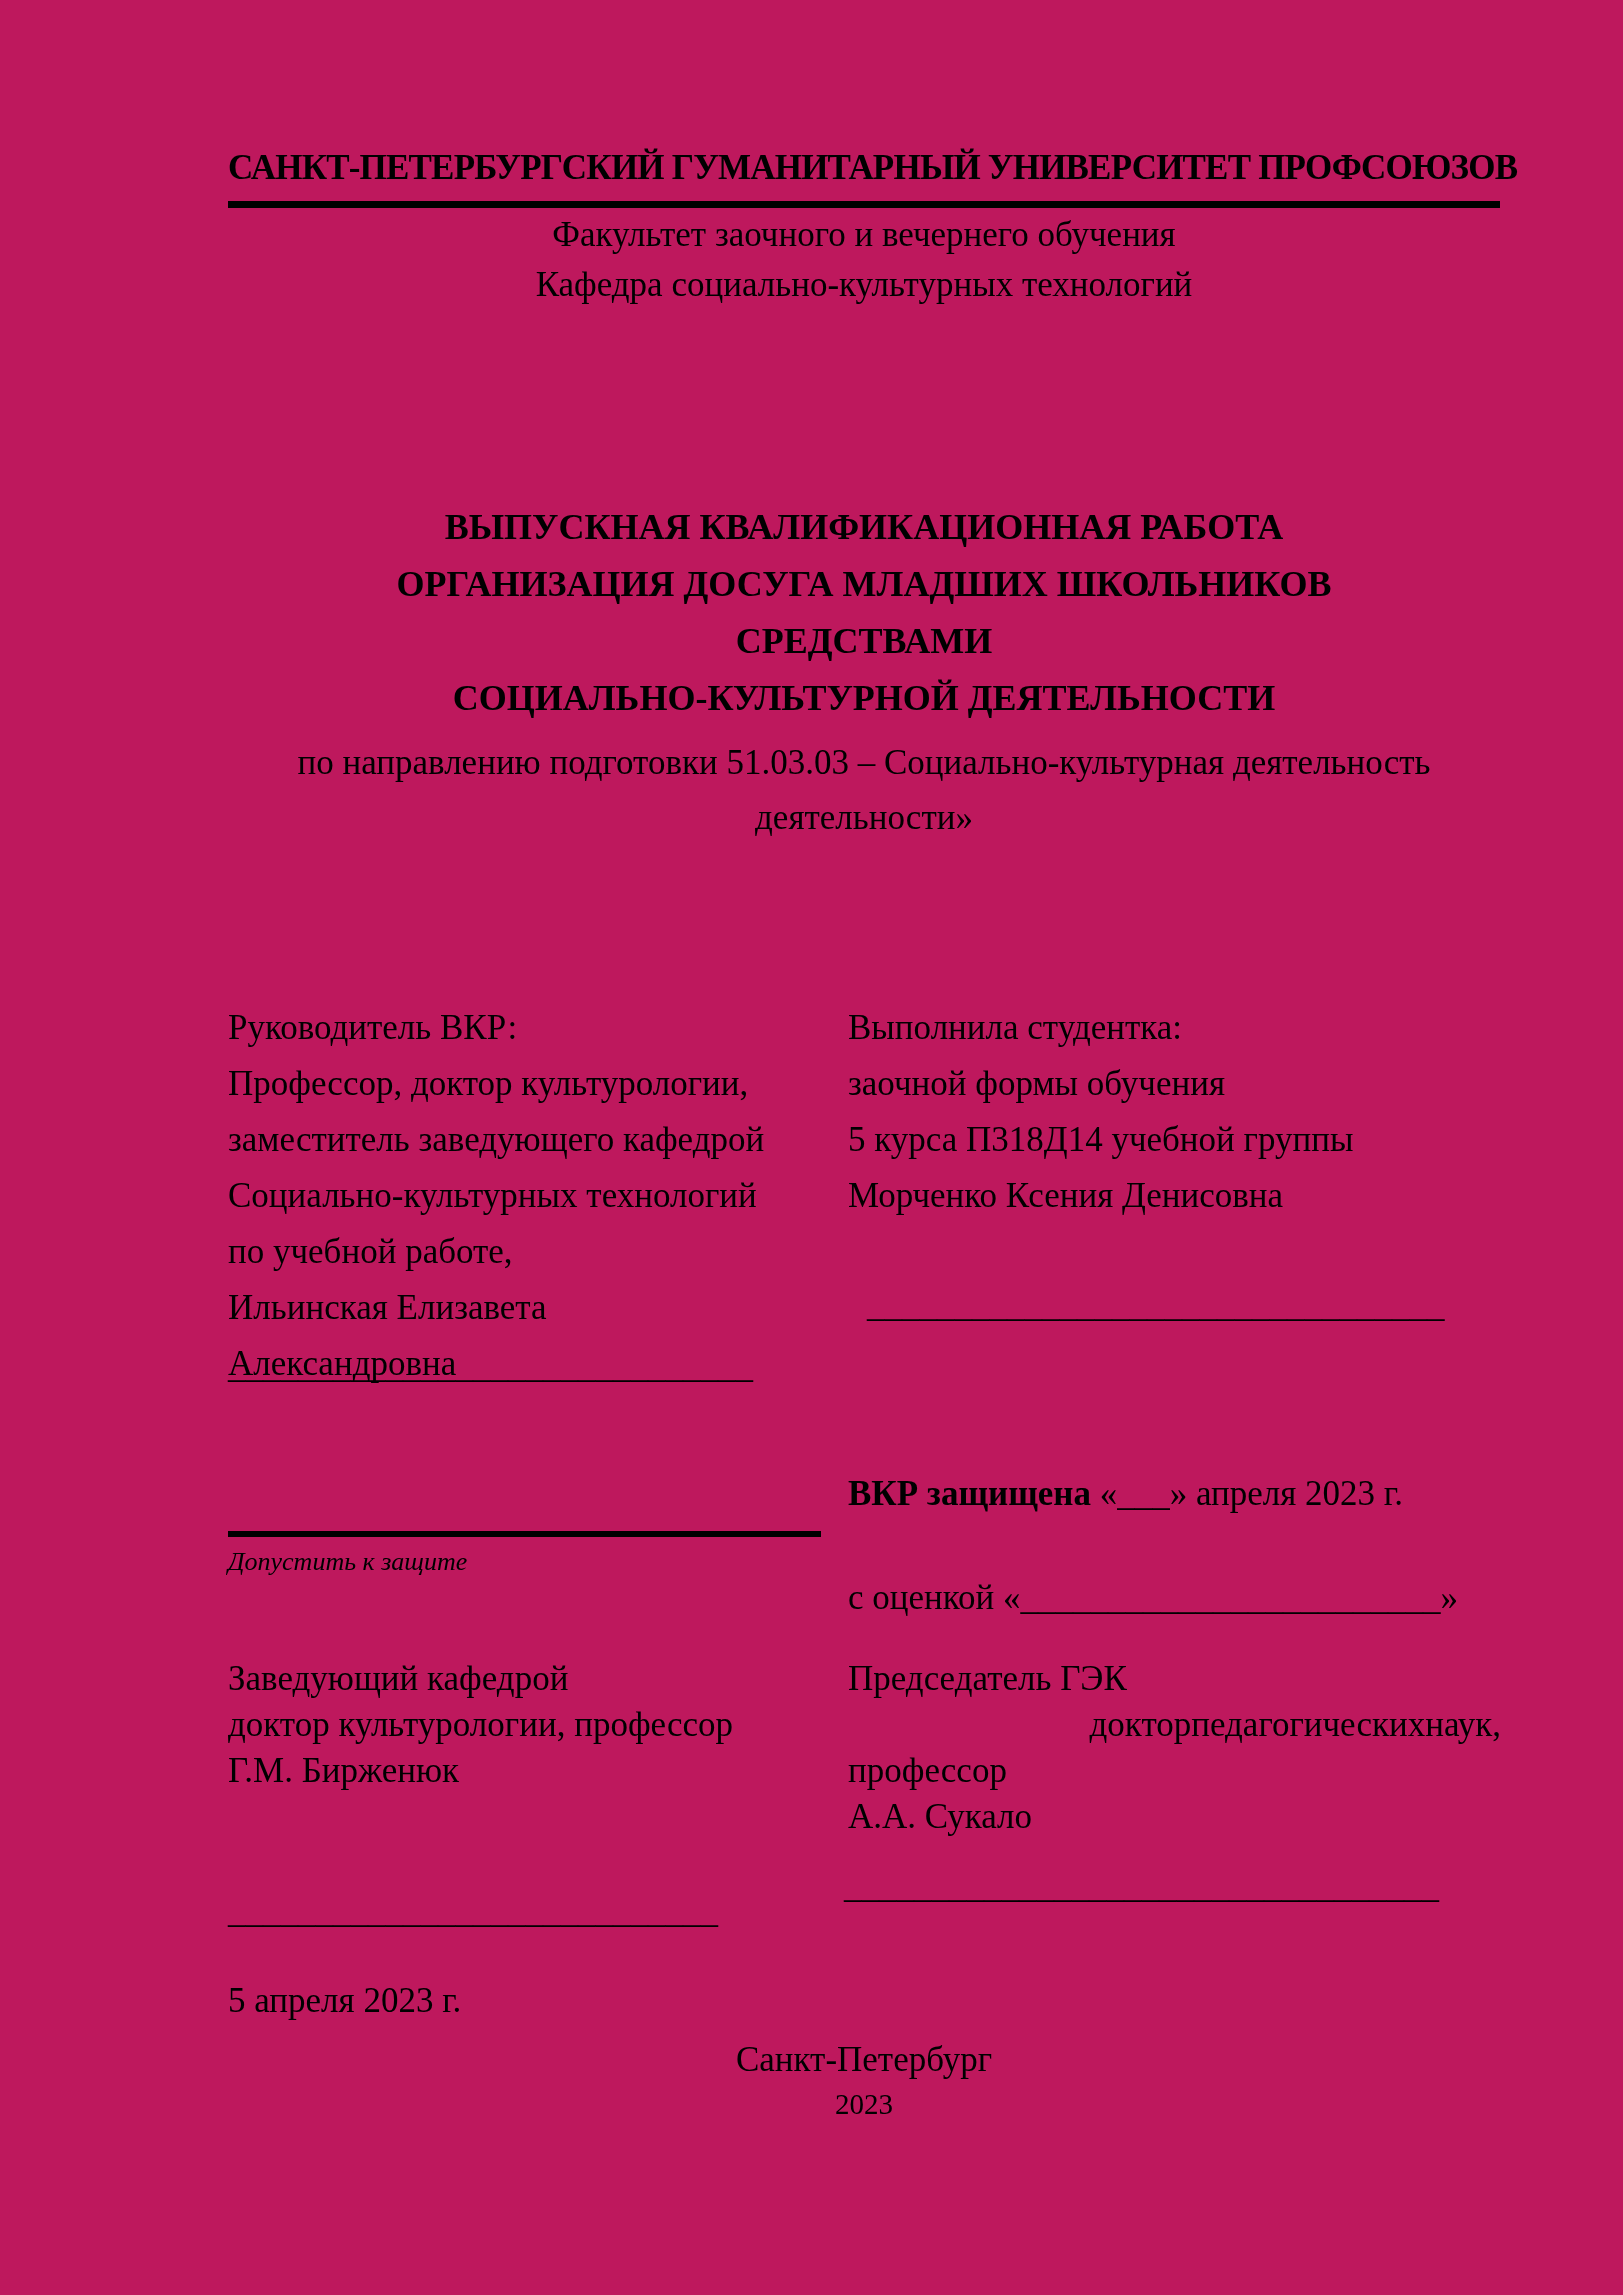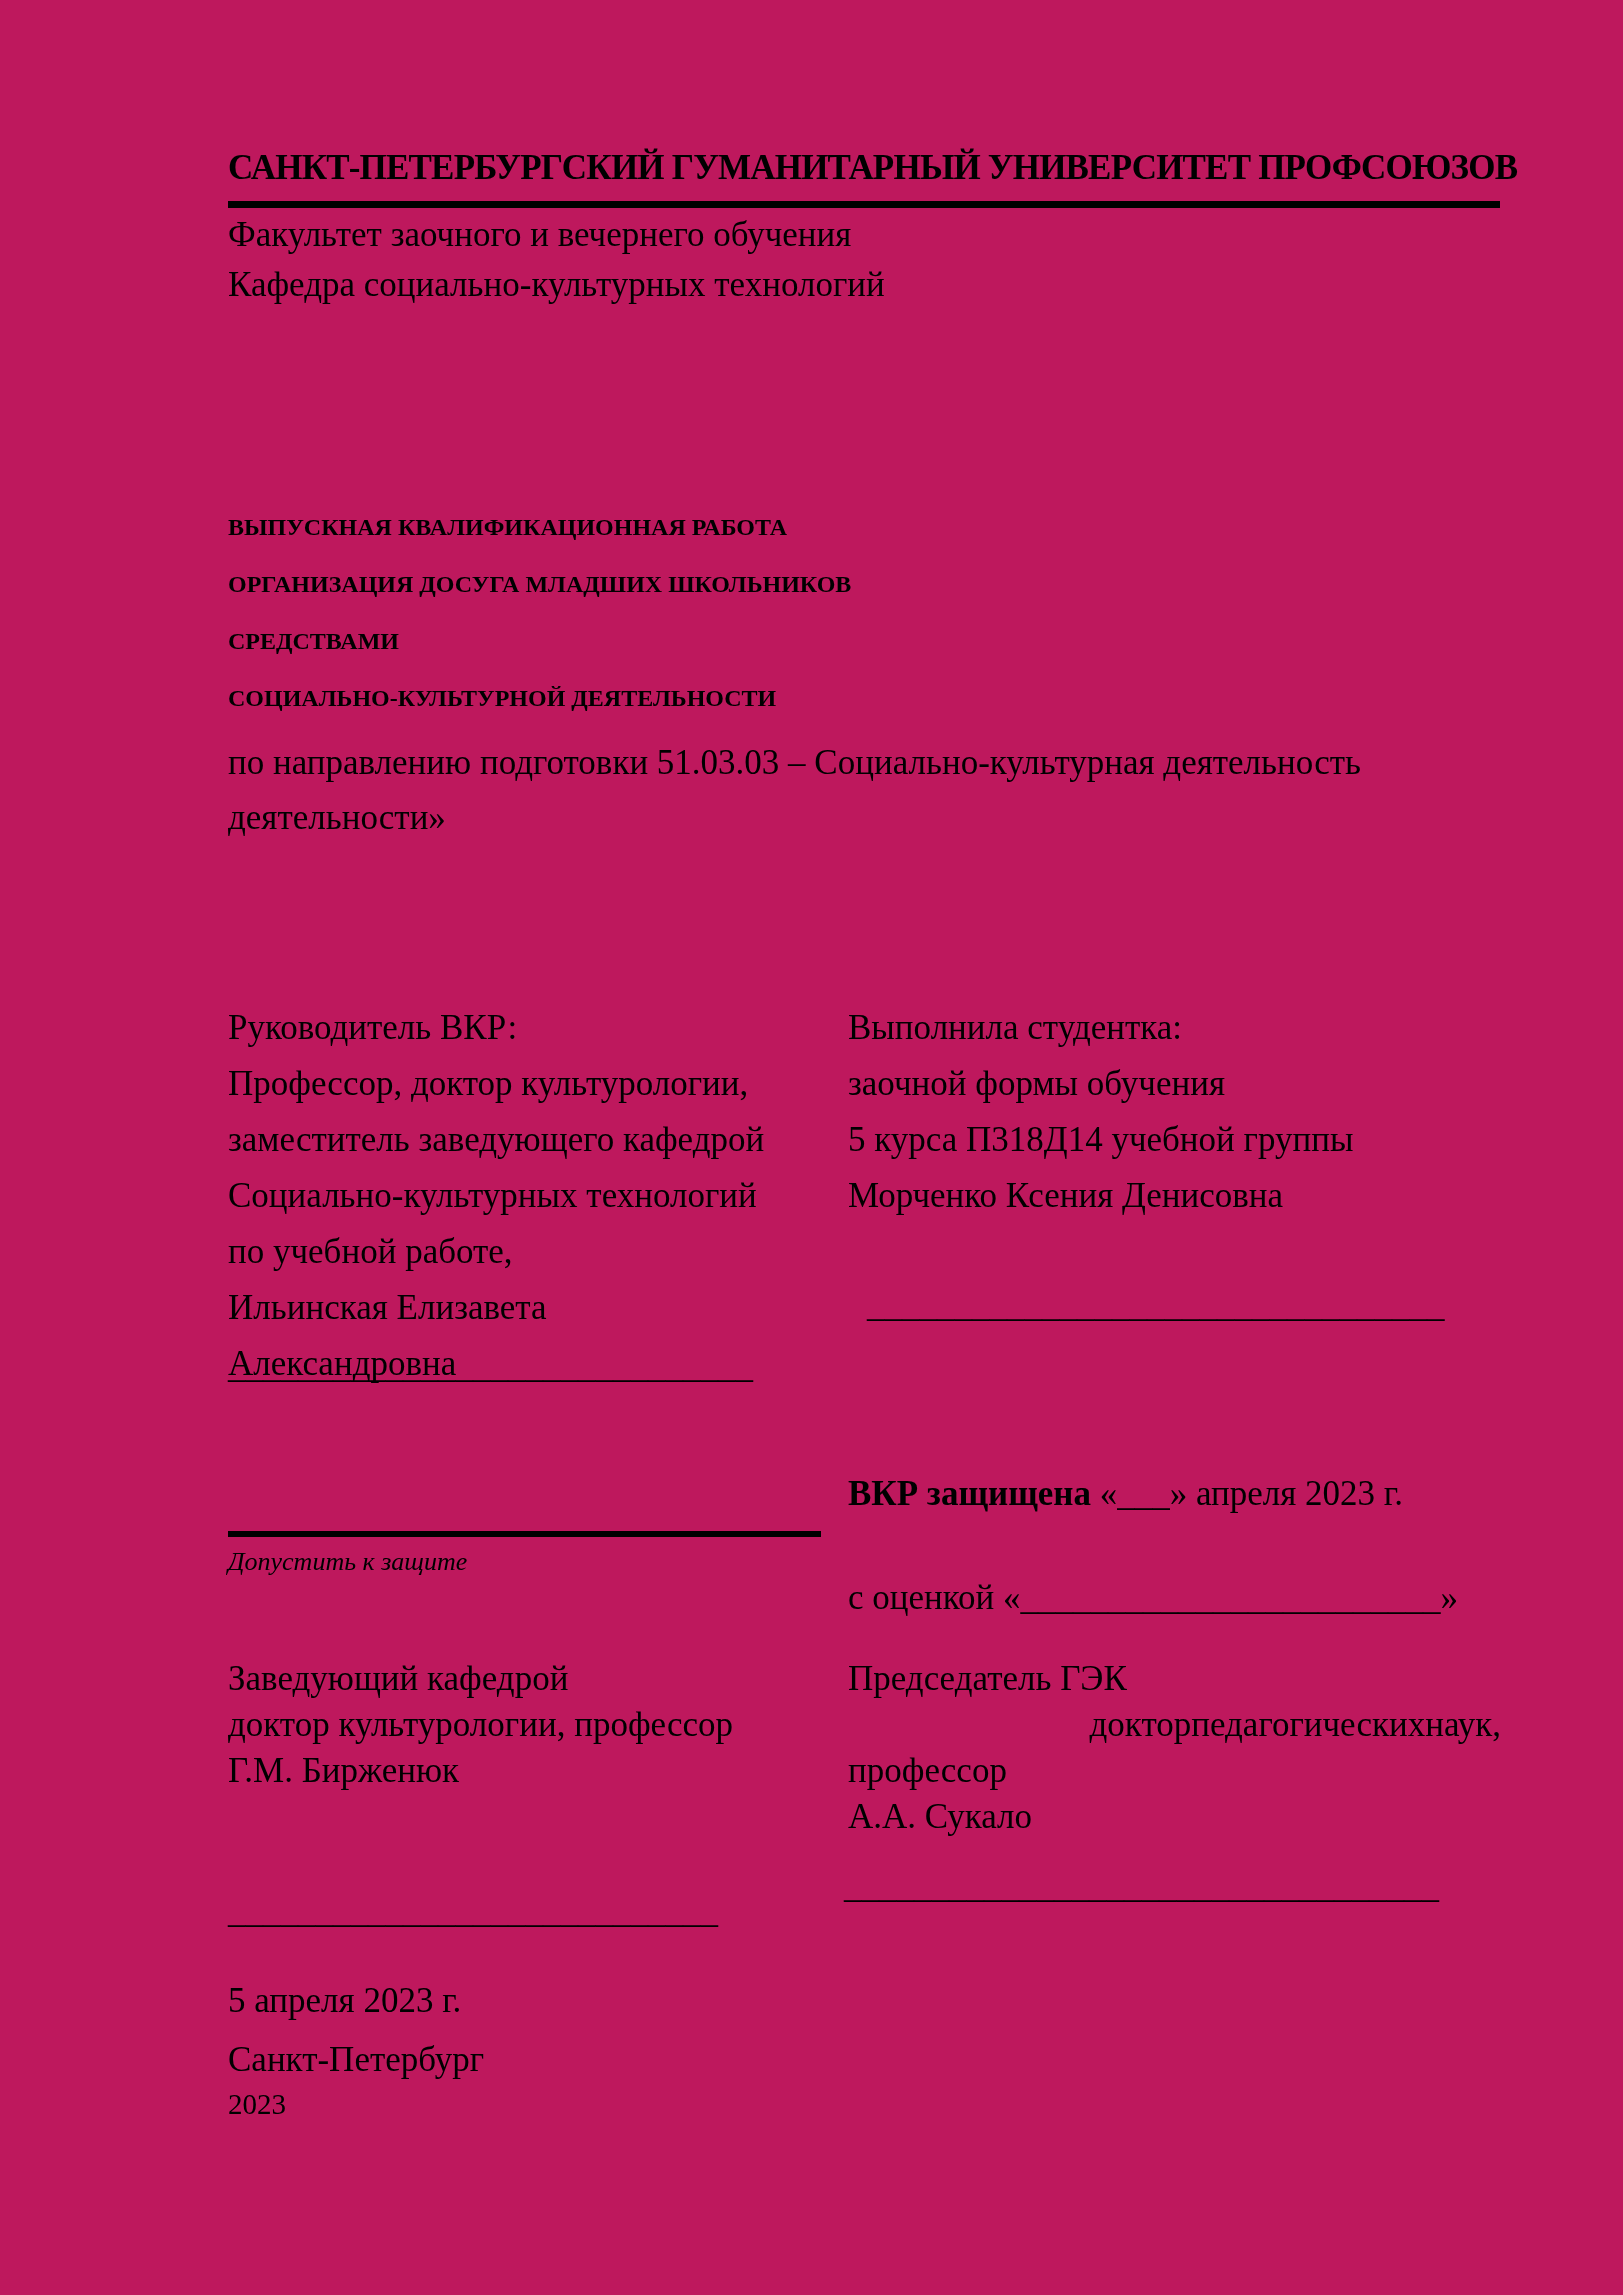--- a/index.html
+++ b/index.html
@@ -9,32 +9,32 @@
     height: 2295px;
     margin: 0 auto;
     background: #be185d;
     color: #000000;
     font-family: "Liberation Serif", "DejaVu Serif", serif;
     font-size: 35px;
     line-height: 56px;
     overflow: hidden;
   }
   .abs { position: absolute; }
-  .center { text-align: left; }
+  .center { text-align: center; }
   .bold { font-weight: bold; }
 
   .univ-header {
     left: 228px; top: 143px; width: 1272px;
     font-weight: bold; font-size: 35px; line-height: 49px;
     letter-spacing: -0.8px; white-space: nowrap; text-align: center;
     border-bottom: 7px solid #000;
     padding-bottom: 9.4px;
   }
   .dept-block { left: 228px; top: 210px; width: 1272px; line-height: 50px; }
-  .title-block { left: 228px; top: 499px; width: 1272px; font-weight: bold; font-size: 24px; line-height: 57px; }
+  .title-block { left: 228px; top: 499px; width: 1272px; font-weight: bold; font-size: 36px; line-height: 57px; }
   .subtitle-block { left: 228px; top: 735px; width: 1272px; line-height: 55px; }
 
   .supervisor-block { left: 228px; top: 1000px; width: 604px; }
   .supervisor-signature { left: 228px; top: 1338px; white-space: nowrap; }
   .student-block { left: 848px; top: 1000px; width: 659px; }
   .student-signature { left: 867px; top: 1277px; white-space: nowrap; }
 
   .admission-rule { left: 228px; top: 1531px; width: 593px; height: 6.3px; background: #000; }
   .admission-label { left: 228px; top: 1536px; font-style: italic; font-size: 26px; line-height: 52px; }
 

